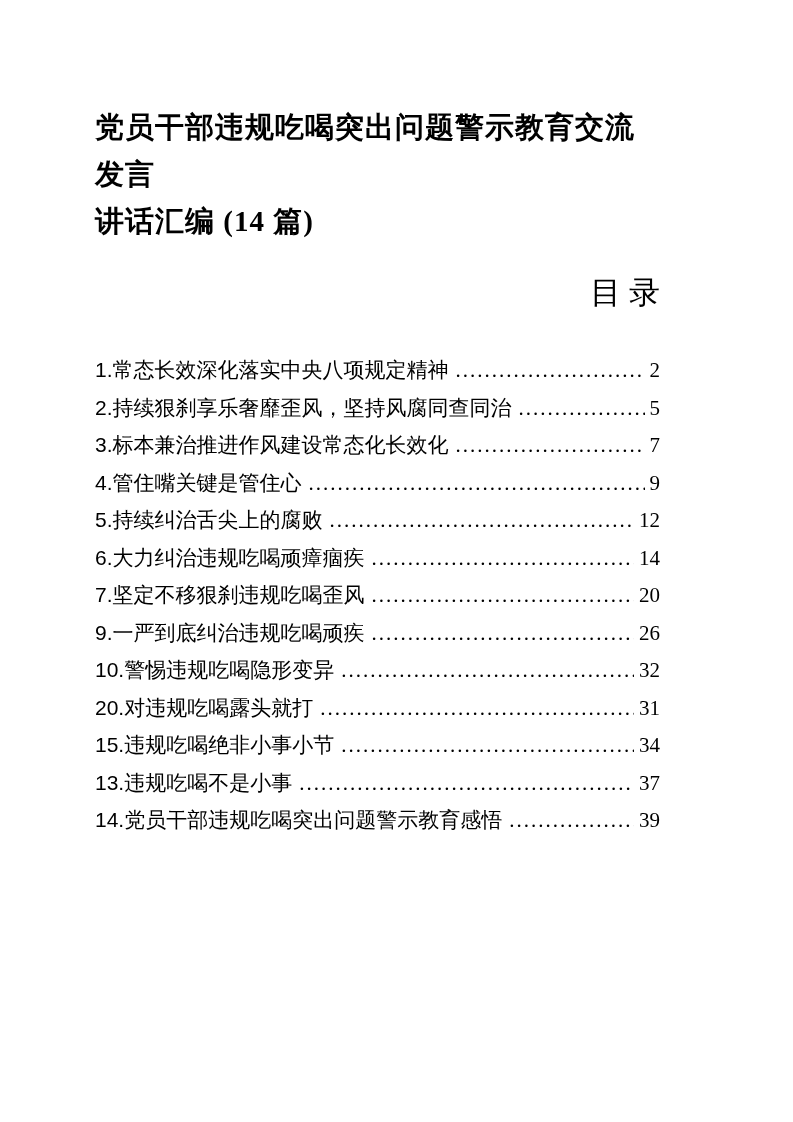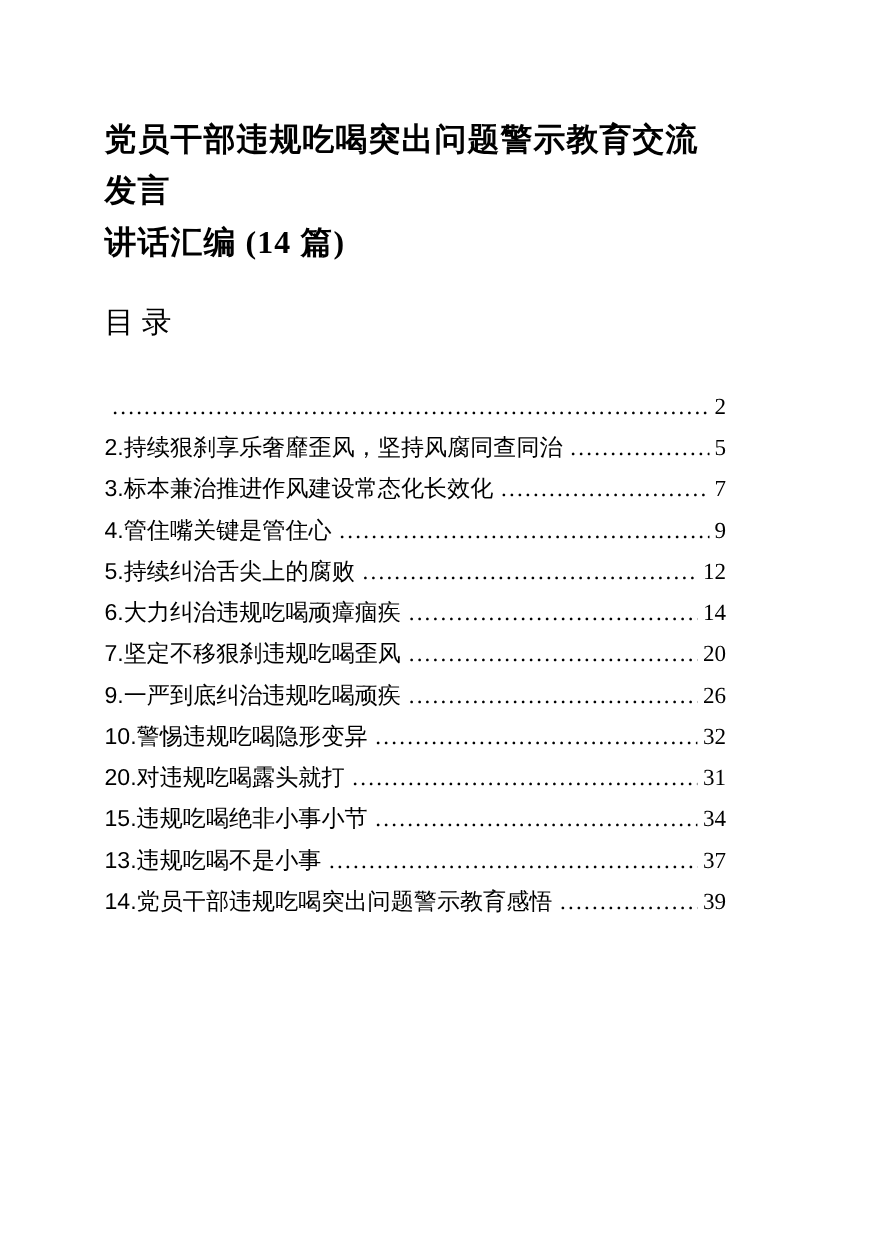--- a/index.html
+++ b/index.html
@@ -24,24 +24,24 @@
   .doc-title {
     margin-top: 104px;
     font-family: "Liberation Serif", "DejaVu Serif", serif;
     font-weight: bold;
     font-size: 29px;
     line-height: 47px;
     letter-spacing: 1px;
   }
   .toc-heading {
     margin-top: 28px;
-    text-align: left;
+    text-align: right;
     font-family: "Liberation Serif", "DejaVu Serif", serif;
     font-weight: normal;
-    font-size: 27px;
+    font-size: 31px;
     line-height: 40px;
   }
   .toc-list {
     margin-top: 38px;
   }
   .toc-row {
     display: flex;
     align-items: baseline;
     height: 37.5px;
     line-height: 37.5px;
@@ -80,20 +80,21 @@
 
   <div class="doc-title">
     <div>党员干部违规吃喝突出问题警示教育交流发言</div>
     <div>讲话汇编 (14 篇)</div>
   </div>
 
   <div class="toc-heading">目 录</div>
 
   <div class="toc-list">
       <div class="toc-row">
+      <span class="toc-label">1.常态长效深化落实中央八项规定精神</span>
       <span class="toc-leader"></span>
       <span class="toc-page">2</span>
     </div>
       <div class="toc-row">
       <span class="toc-label">2.持续狠刹享乐奢靡歪风，坚持风腐同查同治</span>
       <span class="toc-leader"></span>
       <span class="toc-page">5</span>
     </div>
       <div class="toc-row">
       <span class="toc-label">3.标本兼治推进作风建设常态化长效化</span>

